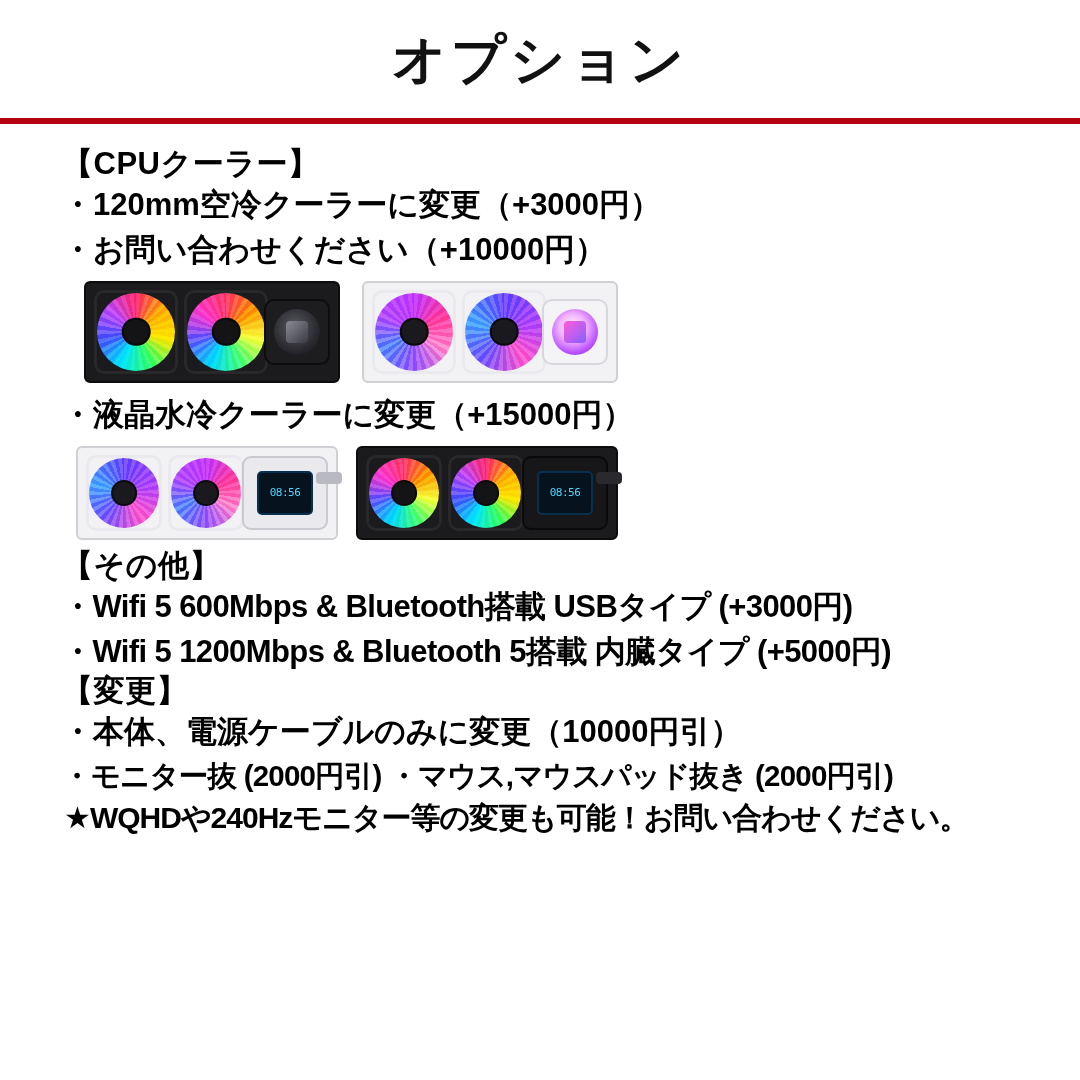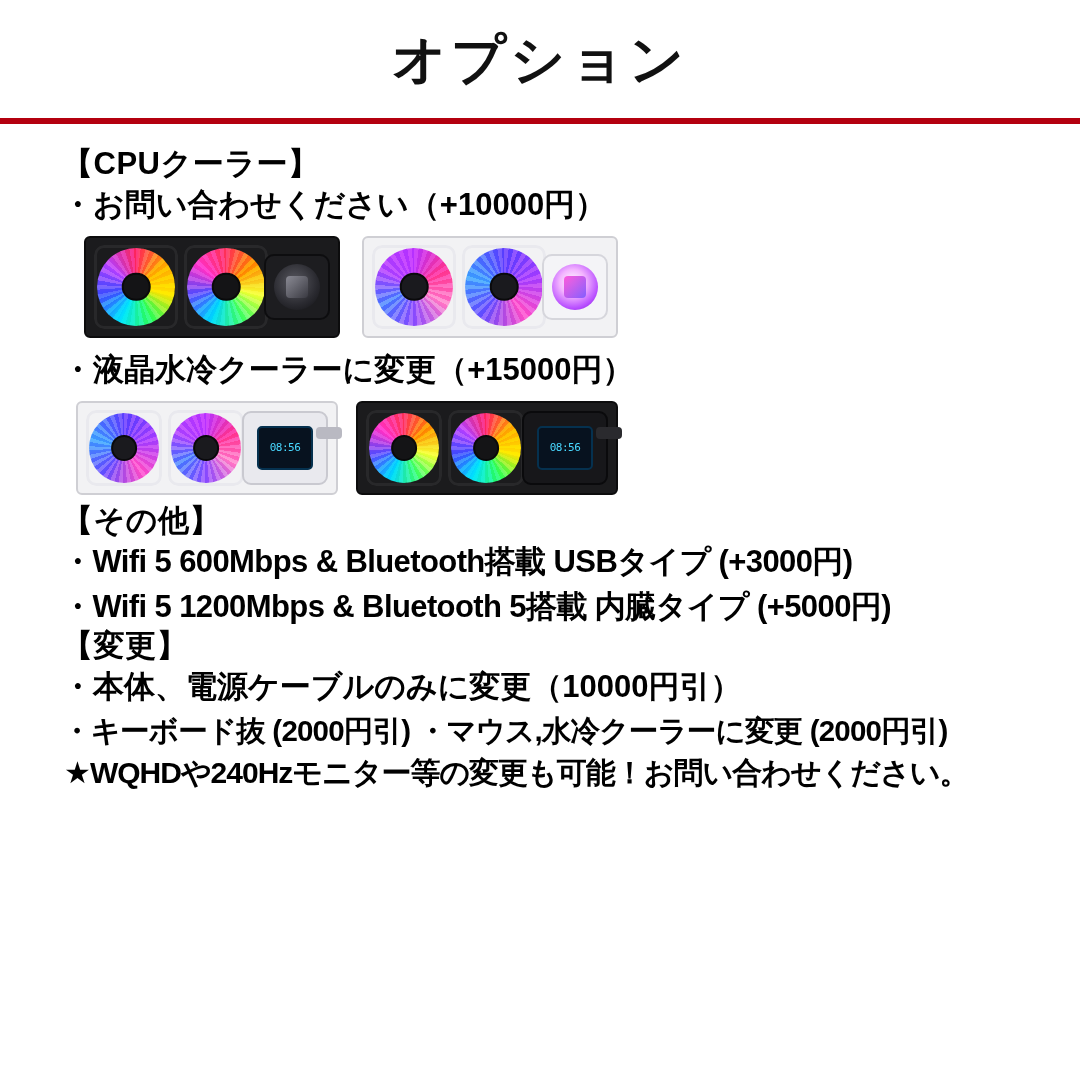--- a/index.html
+++ b/index.html
@@ -253,20 +253,21 @@
 
   <div class="header">
     <div class="header-title">オプション</div>
   </div>
   <div class="header-rule"></div>
 
   <div class="content">
 
     <div class="spacer-6"></div>
     <p class="section-head">【CPUクーラー】</p>
+    <p class="line">・120mm空冷クーラーに変更（+3000円）</p>
     <p class="line">・お問い合わせください（+10000円）</p>
 
     <div class="cooler-row row1">
 
       <div class="aio">
         <div class="radiator dark">
           <div class="fan">
             <div class="ring rgb1"></div>
               <div class="blades"></div>
               <div class="hub"></div>
@@ -355,18 +356,18 @@
       </div>
 
     </div>
 
     <p class="section-head">【その他】</p>
     <p class="line tight">・Wifi 5 600Mbps &amp; Bluetooth搭載 USBタイプ (+3000円)</p>
     <p class="line tight">・Wifi 5 1200Mbps &amp; Bluetooth 5搭載 内臓タイプ (+5000円)</p>
 
     <p class="section-head">【変更】</p>
     <p class="line">・本体、電源ケーブルのみに変更（10000円引）</p>
-    <p class="line small">・キーボード抜 (2000円引) ・マウス,水冷クーラーに変更 (2000円引)</p>
+    <p class="line small">・モニター抜 (2000円引) ・マウス,マウスパッド抜き (2000円引)</p>
 
     <p class="note">★WQHDや240Hzモニター等の変更も可能！お問い合わせください。</p>
 
   </div>
 </div>
 
 </body></html>

